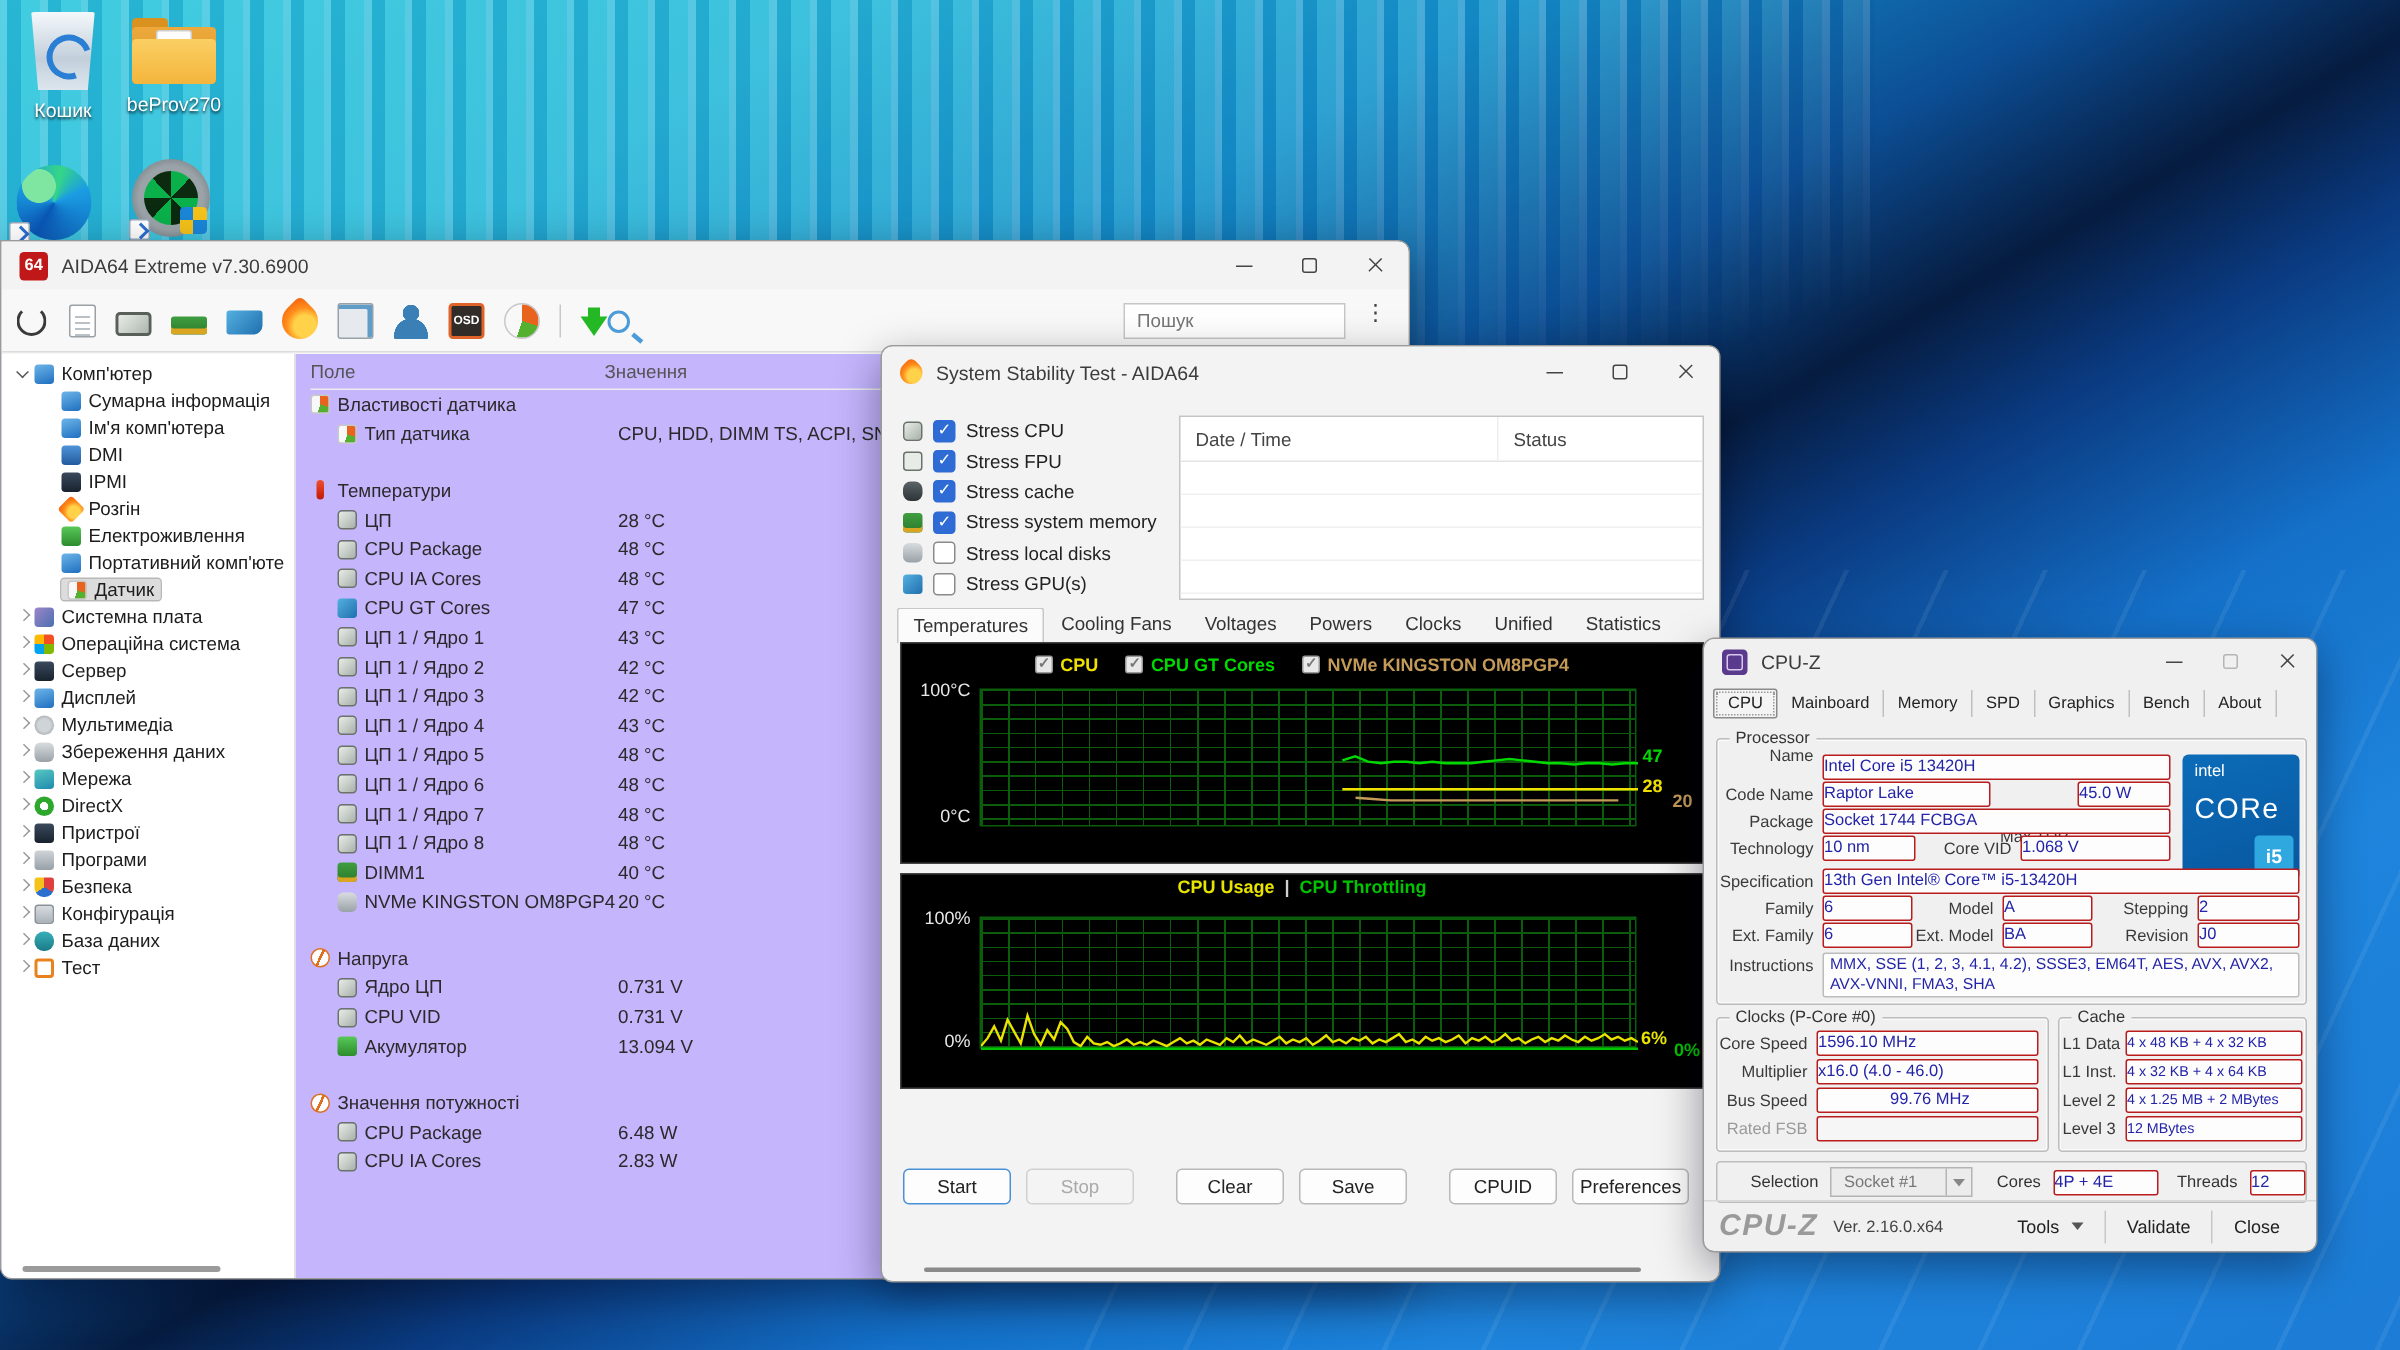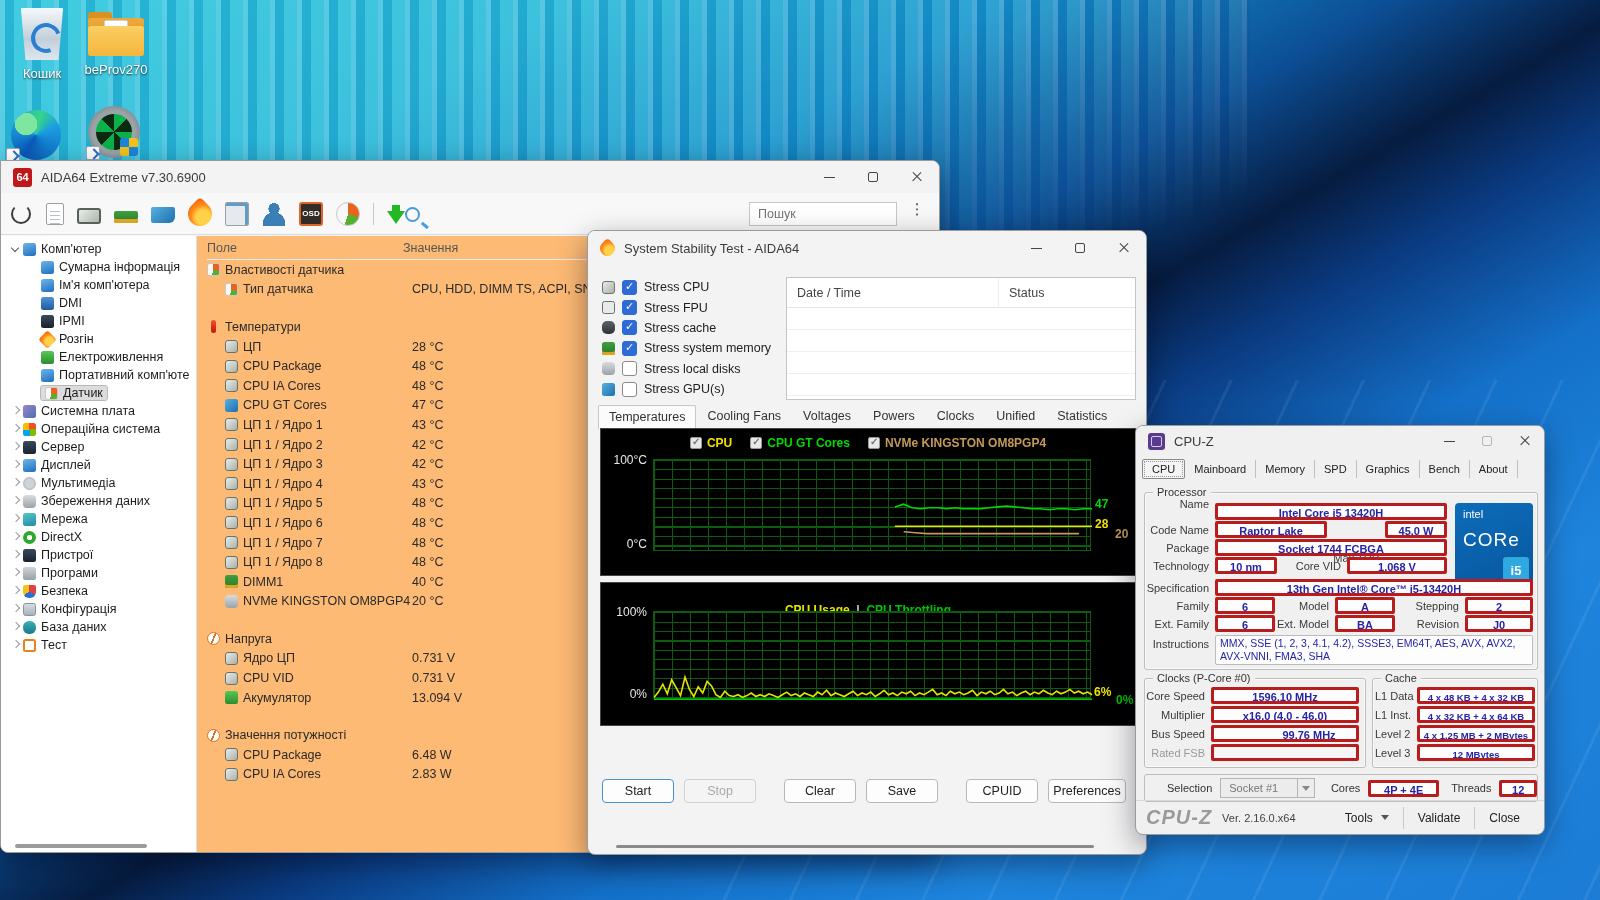--- a/index.html
+++ b/index.html
@@ -83,21 +83,21 @@
   .tb-osd::after{content:"OSD";}
   .tb-gauge,.ic-sensor,.ic-gauge{background:conic-gradient(#e8641e 0 30%,#56b030 30% 55%,#f8f8f8 55%);border:1.5px solid #c8c8c8;border-radius:50%;}
   .tb-sep{width:1px;height:22px;background:#c8c8c8;margin:0 10px 0 0;}
   .tb-update{width:0;height:0;border-left:9px solid transparent;border-right:9px solid transparent;border-top:13px solid #25b825;margin:8px 0 0 3px;position:relative;}
   .tb-update::before{content:"";position:absolute;left:-4px;top:-19px;width:8px;height:8px;background:#25b825;}
   .tb-search{border:2.5px solid #4b9bd8;border-radius:50%;width:15px;height:15px;margin-top:2px;}
   .tb-search::after{content:"";position:absolute;left:14px;top:15px;width:8px;height:2.5px;background:#4b9bd8;transform:rotate(40deg);}
   .aida-search{margin-left:auto;display:flex;align-items:center;}
   .aida-search input{width:148px;height:24px;border:1px solid #c6c6c6;padding:0 8px;font-size:12.5px;color:#555;background:#fff;outline:none;}
   .kebab{width:24px;text-align:center;color:#444;font-size:15px;letter-spacing:0;line-height:10px;margin-left:8px;}
-  .aida-body{position:absolute;top:75px;bottom:0;left:0;right:0;display:flex;background:#fdba74;}
+  .aida-body{position:absolute;top:75px;bottom:0;left:0;right:0;display:flex;background:#c4b5fd;}
   .tree{width:196px;border-right:1px solid #e0e0e0;padding-top:4px;position:relative;overflow:hidden;background:#fff;}
   .trow{display:flex;align-items:center;height:18px;font-size:12.5px;color:#1c1c1c;white-space:nowrap;cursor:default;}
   .chev{width:14px;flex:none;position:relative;height:14px;margin-left:8px;}
   .chev.right::after{content:"";position:absolute;left:4px;top:3px;width:5px;height:5px;border-top:1.5px solid #9a9a9a;border-right:1.5px solid #9a9a9a;transform:rotate(45deg);}
   .chev.down::after{content:"";position:absolute;left:3px;top:3px;width:5px;height:5px;border-right:1.5px solid #555;border-bottom:1.5px solid #555;transform:rotate(45deg);}
   .ic{display:inline-block;width:13px;height:13px;border-radius:2.5px;margin-right:5px;flex:none;vertical-align:-2px;}
   .tsel{background:#dcdcdc;outline:1px solid #b8b8b8;border-radius:2px;padding:0 4px;}
   .hscroll{position:absolute;bottom:4px;left:14px;width:132px;height:4px;background:#9b9b9b;border-radius:2px;}
   
   .ic-computer,.ic-summary,.ic-computer-name,.ic-display,.ic-portable{background:linear-gradient(160deg,#6db5e8,#1f6fc0);}
@@ -153,21 +153,21 @@
   .lgitem{display:flex;align-items:center;gap:5px;}
   .lgcb{width:12px;height:12px;background:#e8e8e8;border:1px solid #999;border-radius:2px;position:relative;}
   .lgcb::after{content:"✓";position:absolute;left:1px;top:-2px;color:#777;font-size:10px;}
   .plot{position:absolute;left:52px;background:#000;
     background-image:repeating-linear-gradient(to right,#0b5c0b 0 1px,transparent 1px 18px),
                      repeating-linear-gradient(to bottom,#0b5c0b 0 1px,transparent 1px 9.5px);
     border:1px solid #0b5c0b;}
   .plot svg{position:absolute;left:0;top:0;}
   .ylab{position:absolute;font-size:12px;color:#e8e8e8;width:44px;text-align:right;}
   .rlab{position:absolute;font-size:12px;font-weight:bold;}
-  .ctitle{position:absolute;top:20px;left:0;right:0;text-align:center;font-size:12px;font-weight:bold;}
+  .ctitle{position:absolute;top:1px;left:0;right:0;text-align:center;font-size:12px;font-weight:bold;}
   
   .sst-bottomrow{position:absolute;left:14px;top:513px;right:10px;height:24px;font-size:12.5px;color:#222;display:flex;align-items:center;}
   .blackbox{background:#000;height:24px;display:flex;align-items:center;justify-content:center;font-weight:bold;font-size:12px;}
   .btnrow{position:absolute;left:14px;top:548px;right:10px;display:flex;align-items:center;}
   .btn{height:24px;background:#fdfdfd;border:1px solid #b8b8b8;border-radius:4px;font-size:12.5px;color:#222;
     display:flex;align-items:center;justify-content:center;}
   .btn.primary{border-color:#4a90d9;}
   .btn.disabled{color:#aaa;background:#f4f4f4;border-color:#d0d0d0;}
   .sst-hscroll{position:absolute;left:28px;top:614px;width:478px;height:3px;background:#8a8a8a;border-radius:2px;}
   
@@ -175,22 +175,22 @@
   .cpuz .tbar{height:30px;background:#f0f0f0;}
   .cpuz-appic{width:17px;height:17px;border-radius:3px;background:#5a3a8c;position:relative;}
   .cpuz-appic::after{content:"";position:absolute;inset:3px;border:1.5px solid #d8c8f0;border-radius:2px;}
   .ztabs{display:flex;padding:2px 6px 0;height:24px;align-items:center;}
   .ztab{padding:3px 9px;border-right:1px solid #c0c0c0;cursor:default;color:#222;}
   .ztab.active{border:1px solid #8a8a8a;border-radius:2px;outline:1px dotted #999;outline-offset:-3px;background:#f4f4f4;}
   .group{position:absolute;border:1px solid #bdbdbd;border-radius:3px;box-shadow:inset 0 0 0 1px #fafafa;}
   .group>.glabel{position:absolute;top:-7px;left:8px;background:#f0f0f0;padding:0 4px;font-size:11px;color:#333;}
   .zlab{position:absolute;text-align:right;color:#3a3a3a;}
   .zlab.dim{color:#9a9a9a;}
-  .fld{position:absolute;height:17px;line-height:15px;background:#fdfdfd;border:3px solid #b91c1c;border-radius:2px;
-    color:#2424a8;text-align:center;font-size:11px;overflow:hidden;white-space:nowrap;font-weight:bold;}
+  .fld{position:absolute;height:17px;line-height:15px;background:#fdfdfd;border:1px solid #b91c1c;border-radius:2px;
+    color:#2424a8;text-align:left;font-size:11px;overflow:hidden;white-space:nowrap;}
   .fld.empty{background:#f6f6f6;}
   .badge{position:absolute;background:linear-gradient(160deg,#0c6cb8,#0857a0);border-radius:4px;color:#fff;}
   .badge .b1{position:absolute;left:8px;top:5px;font-size:11px;}
   .badge .b2{position:absolute;left:8px;top:26px;font-size:19px;letter-spacing:1px;}
   .badge .b3{position:absolute;right:4px;bottom:4px;width:26px;height:26px;background:#2fa8e0;border-radius:3px;
     display:flex;align-items:center;justify-content:center;font-weight:bold;font-size:13px;}
   .zbottom{position:absolute;border:1px solid #bdbdbd;border-radius:3px;display:flex;align-items:center;}
   .zsel{height:20px;background:#ececec;border:1px solid #b4b4b4;color:#777;display:flex;align-items:center;}
   .zsel .txt{padding:0 8px;flex:1;}
   .zsel .dd{width:17px;height:100%;border-left:1px solid #b4b4b4;display:flex;align-items:center;justify-content:center;}

